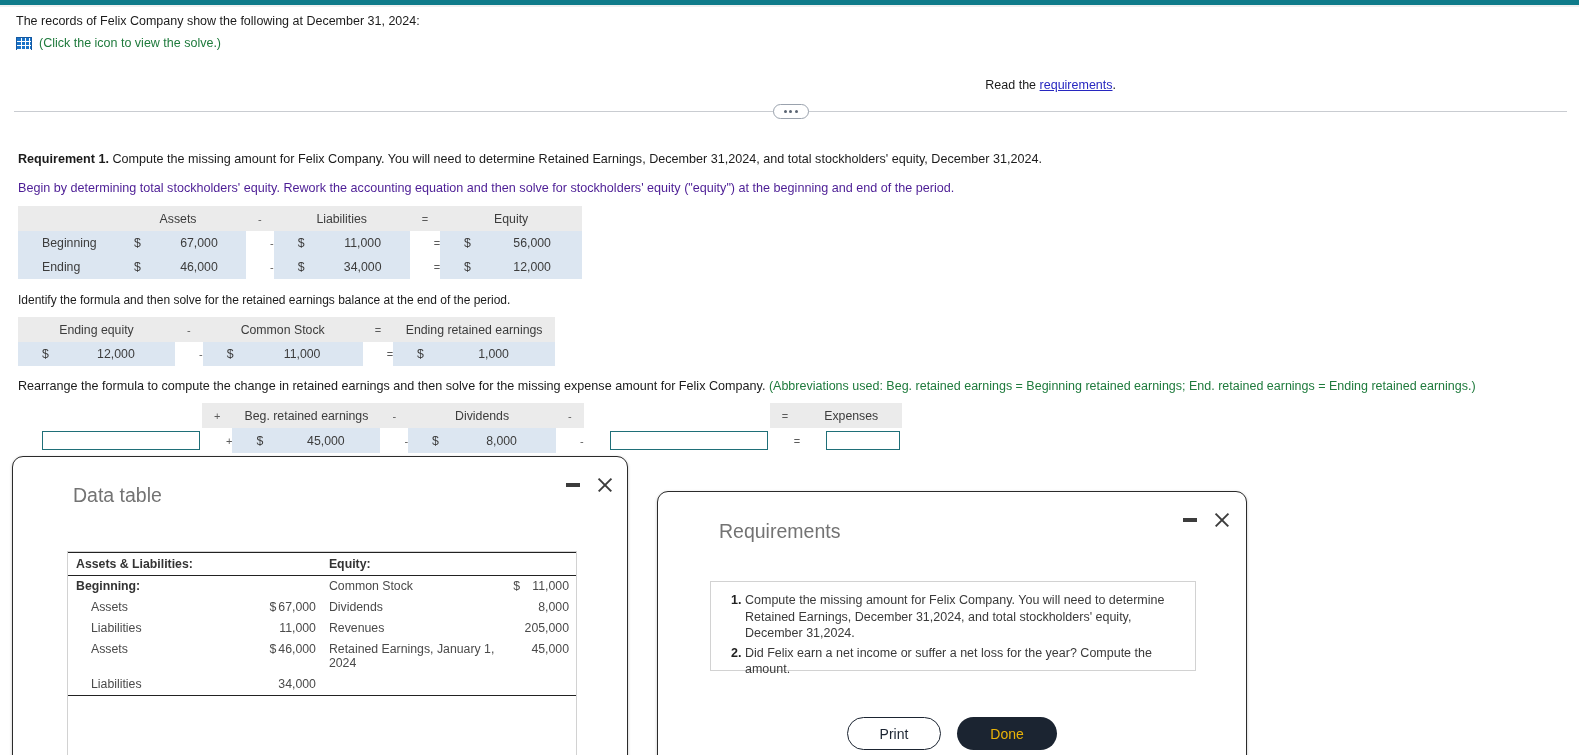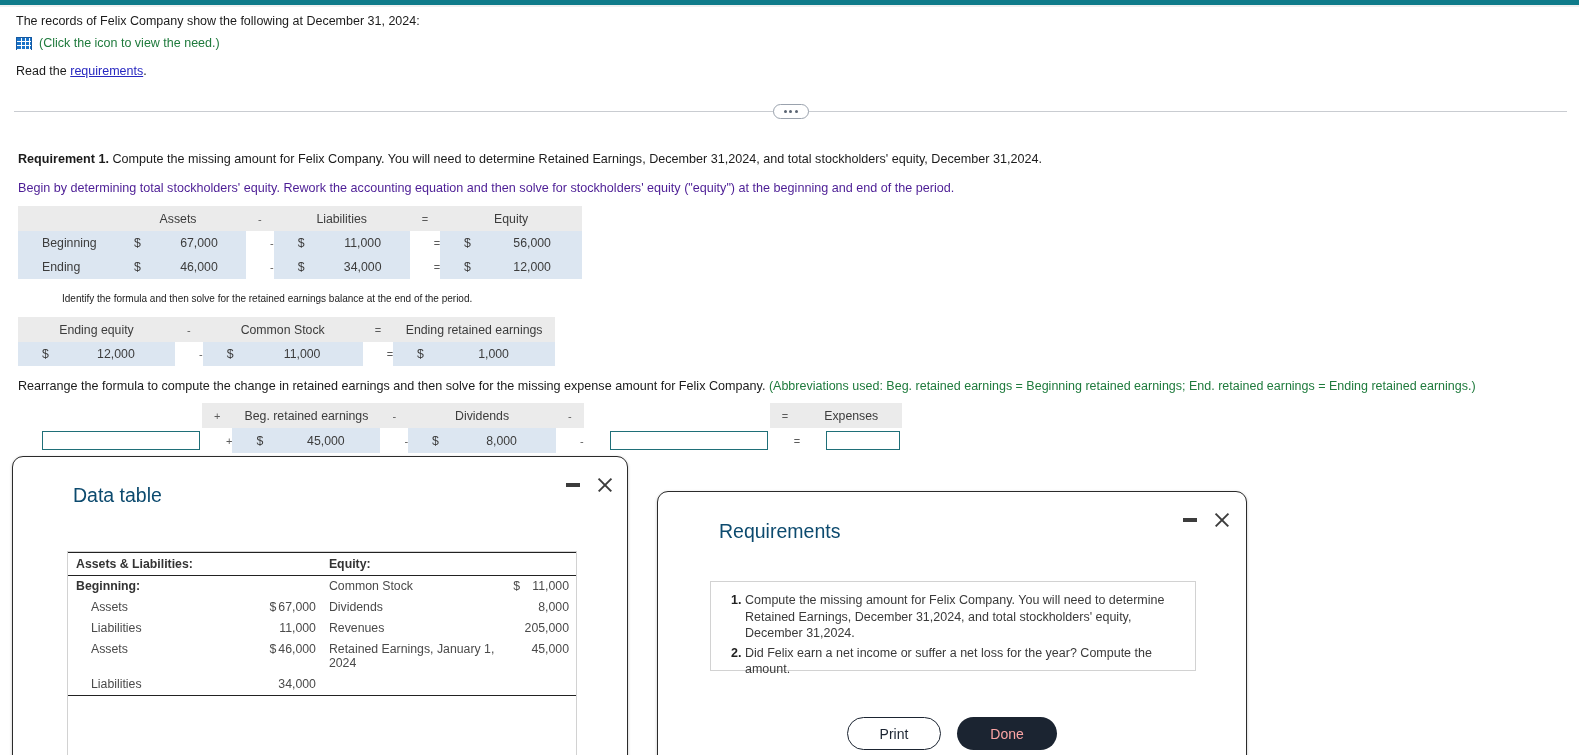--- a/index.html
+++ b/index.html
@@ -31,39 +31,39 @@
   }
   .grid-icon:before{
     content:""; position:absolute; left:0; top:3px; width:100%; height:1px; background:#fff;
     box-shadow: 0 4px 0 0 #fff, 0 8px 0 0 #fff;
   }
   .grid-icon:after{
     content:""; position:absolute; top:0; left:4px; width:1px; height:100%; background:#fff;
     box-shadow: 4px 0 0 0 #fff, 8px 0 0 0 #fff;
   }
   .green-note { color:#1e7a3c; font-size:12.5px; }
-  .readline { margin-top:14px; font-size:12.5px; color:#1b1b1b; }
+  .readline { margin-top:28px; font-size:12.5px; color:#1b1b1b;text-align:right; }
   .req-link { color:#2727c0; text-decoration:underline; cursor:pointer; }
 
   
   .divider-wrap{ position:absolute; left:14px; top:104px; width:1553px; height:16px; }
   .divider-line{ position:absolute; left:0; top:7px; width:100%; height:1px; background:#c9ccd1; }
   .divider-pill{
     position:absolute; left:50%; transform:translateX(-50%); top:0;
     width:36px; height:15px; border:1px solid #9aa2ad; border-radius:8px;
     background:#fff; display:flex; align-items:center; justify-content:center;
     gap:2.5px;
   }
   .divider-pill i{ width:3px; height:3px; border-radius:50%; background:#5a6472; display:block; }
 
   
   .r1 { position:absolute; left:18px; top:152px; font-size:12.6px; color:#1b1b1b; white-space:nowrap;}
   .r1 b{ font-weight:bold; }
   .r1sub { position:absolute; left:18px; top:181px; font-size:12.6px; color:#4c1d95; white-space:nowrap;}
-  .r2sub { position:absolute; left:18px; top:293px; font-size:10px; color:#1b1b1b; white-space:nowrap;margin-left:44px;}
+  .r2sub { position:absolute; left:18px; top:293px; font-size:12px; color:#1b1b1b; white-space:nowrap;}
   .r3sub { position:absolute; left:18px; top:379px; font-size:12.6px; color:#1b1b1b; white-space:nowrap;text-align:right;}
 
   
   table.eq { border-collapse:collapse; position:absolute; }
   table.eq td { font-size:12.3px; color:#3c3c3c; padding:0; height:24px; }
   table.eq tr.head td { background:#ebebeb; text-align:center; color:#3c3c3c; height:25px;}
   table.eq tr.body td { background:#dce6f1;padding-left:24px; }
   table.eq tr.body td.op { background:#ffffff; text-align:center; font-size:11px; color:#5a5a5a;}
   table.eq tr.head td.op { background:#ebebeb; text-align:center; font-size:11px; color:#5a5a5a;}
   table.eq td.lbl { background:#ffffff; text-align:left; padding-left:4px; color:#3c3c3c; }
@@ -91,21 +91,21 @@
     padding:0 3px; outline:none; display:block; margin:0 2px;
   }
   input.ansbox.short{ width:74px; }
 
   
   .dialog{
     position:absolute; background:#ffffff; border:1.6px solid #2b2b2b;
     border-radius:11px; box-shadow:0 1px 3px rgba(0,0,0,.25);
   }
   .dlg-title{
-    font-size:19.5px; color:#0c4a6e; font-weight:normal;
+    font-size:19.5px; color:#737373; font-weight:normal;
   }
   .dlg-ctrls{ position:absolute; display:flex; align-items:center; gap:17px; }
   .btn-min{ width:14px; height:4px; background:#3c3c3c; display:block; cursor:pointer;}
   .btn-close{
     width:16px; height:16px; position:relative; cursor:pointer;
   }
   .btn-close:before, .btn-close:after{
     content:""; position:absolute; left:-1px; top:7px; width:18px; height:1.8px; background:#3c3c3c;
   }
   .btn-close:before{ transform:rotate(45deg);} .btn-close:after{ transform:rotate(-45deg);}
@@ -143,37 +143,37 @@
   ol.reqlist li{ font-size:12.5px; color:#3a3a3a; line-height:16.5px; margin-bottom:3px; }
   ol.reqlist li::marker{ font-weight:bold; color:#222; }
   .req-actions{ position:absolute; left:0; top:225px; width:100%; display:flex; justify-content:center; gap:16px; }
   .btn-print{
     width:94px; height:33px; border:1.4px solid #1b2431; border-radius:17px;
     background:#fff; color:#1b2431; font-size:14px; font-family:"Liberation Sans",sans-serif;
     cursor:pointer;
   }
   .btn-done{
     width:100px; height:33px; border:none; border-radius:17px;
-    background:#1b2431; color:#fca5a5; font-size:14px; font-family:"Liberation Sans",sans-serif;
+    background:#1b2431; color:#eab308; font-size:14px; font-family:"Liberation Sans",sans-serif;
     cursor:pointer;
   }
 </style>
 </head>
 <body>
 
 <div id="root">
 
   <div class="topbar"></div>
   <div class="topbar-shadow"></div>
 
   <div class="prompt">
     <div class="line1">The records of Felix Company show the following at December 31, 2024:</div>
     <div class="iconrow">
       <span class="grid-icon"></span>
-      <span class="green-note">(Click the icon to view the need.)</span>
+      <span class="green-note">(Click the icon to view the solve.)</span>
     </div>
     <div class="readline">
       <span>Read the </span><a class="req-link">requirements</a><span>.</span>
     </div>
   </div>
 
   <div class="divider-wrap">
     <div class="divider-line"></div>
     <div class="divider-pill">
         <i></i>

